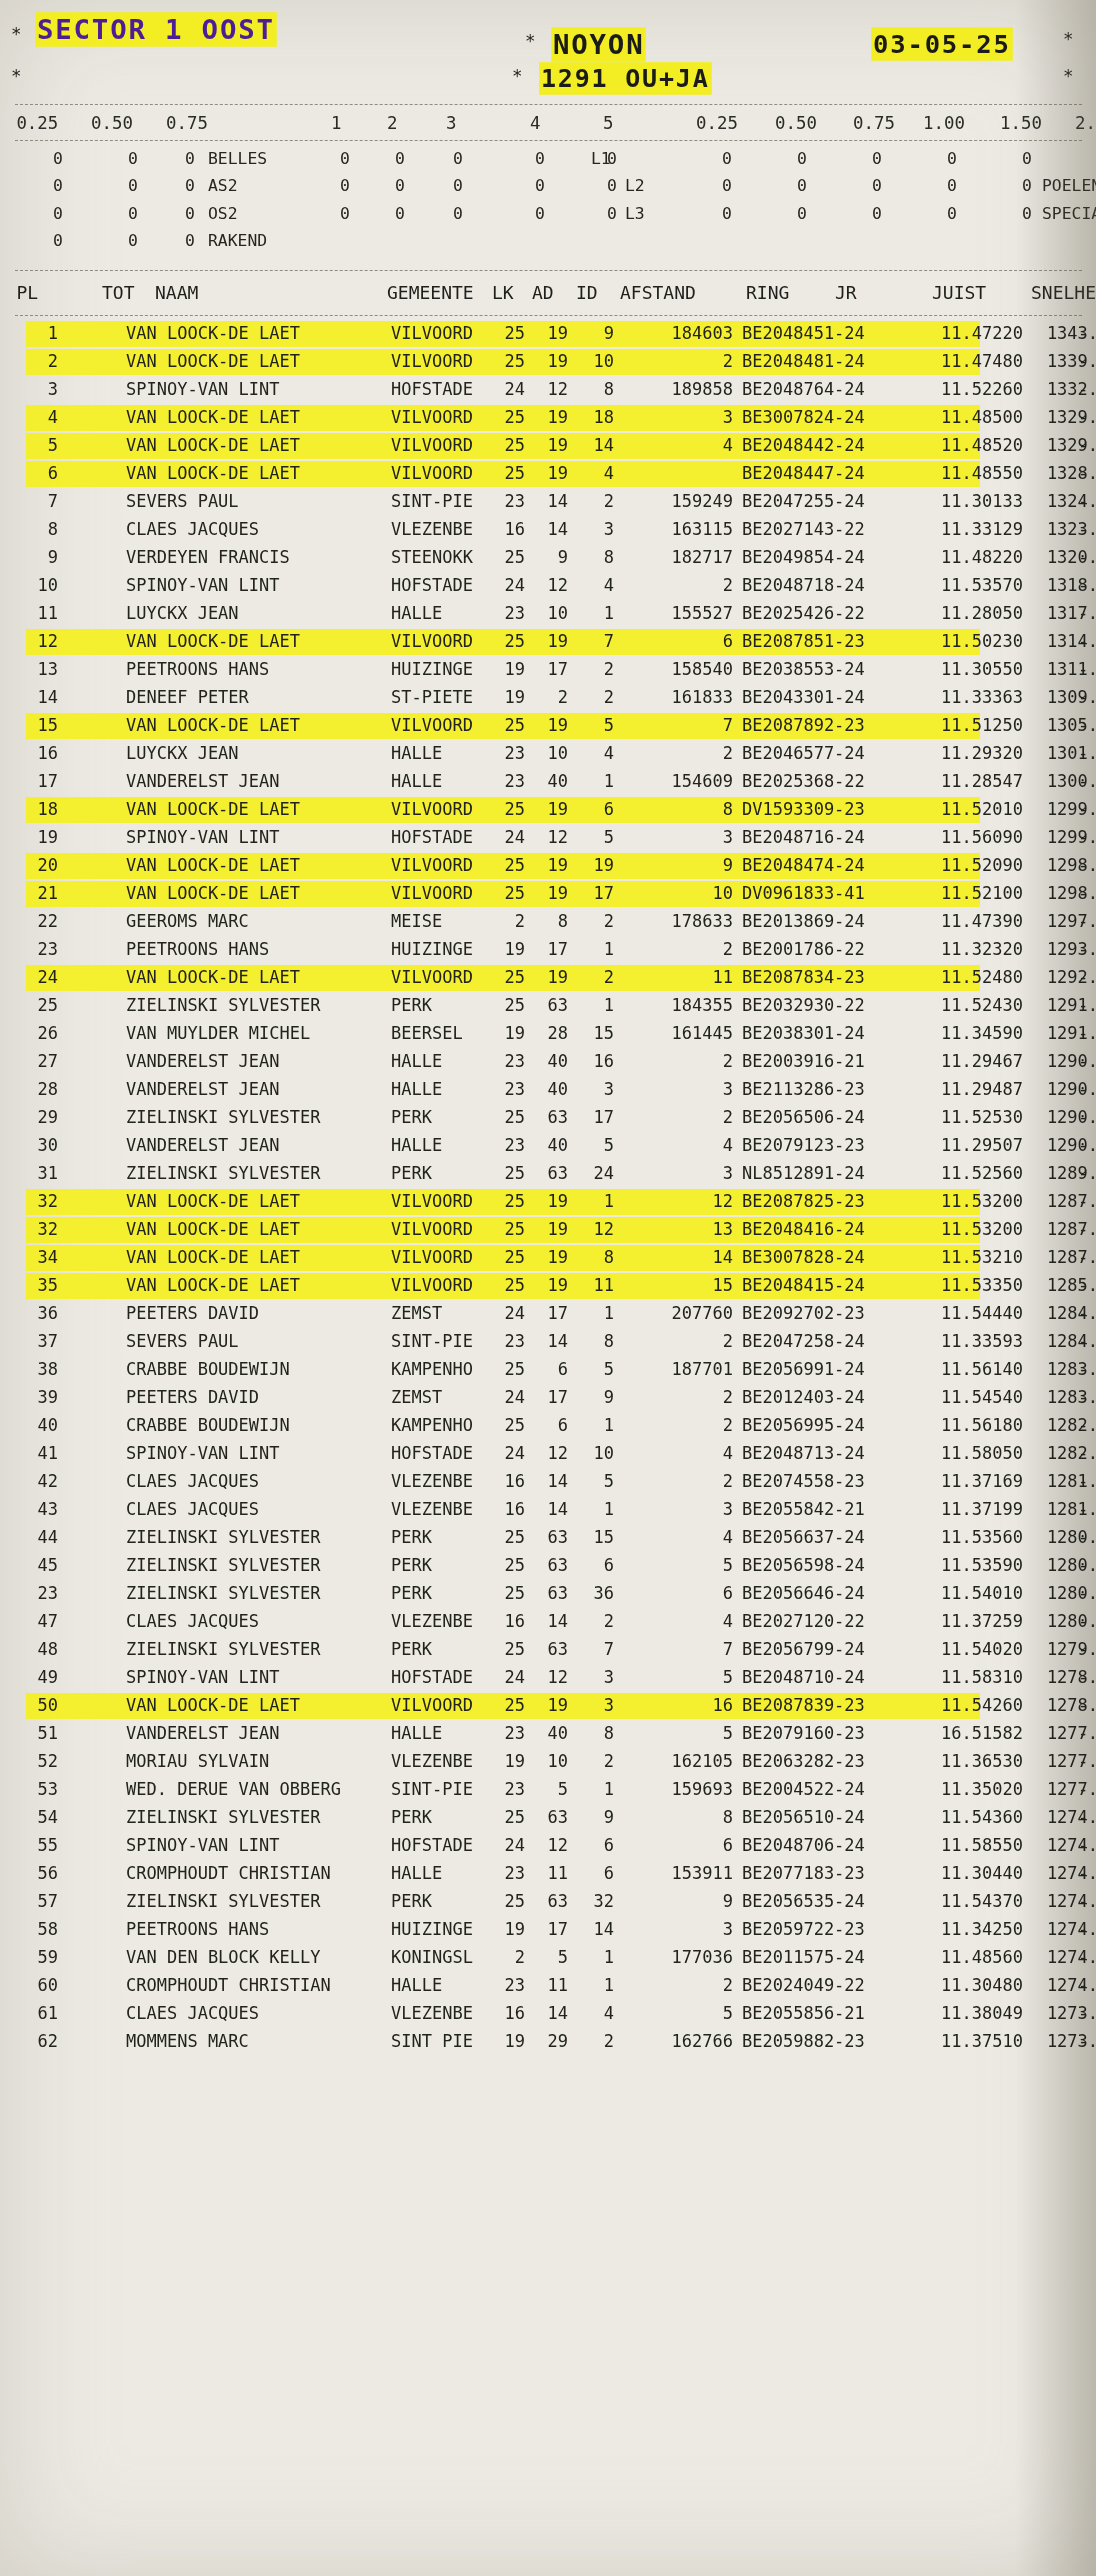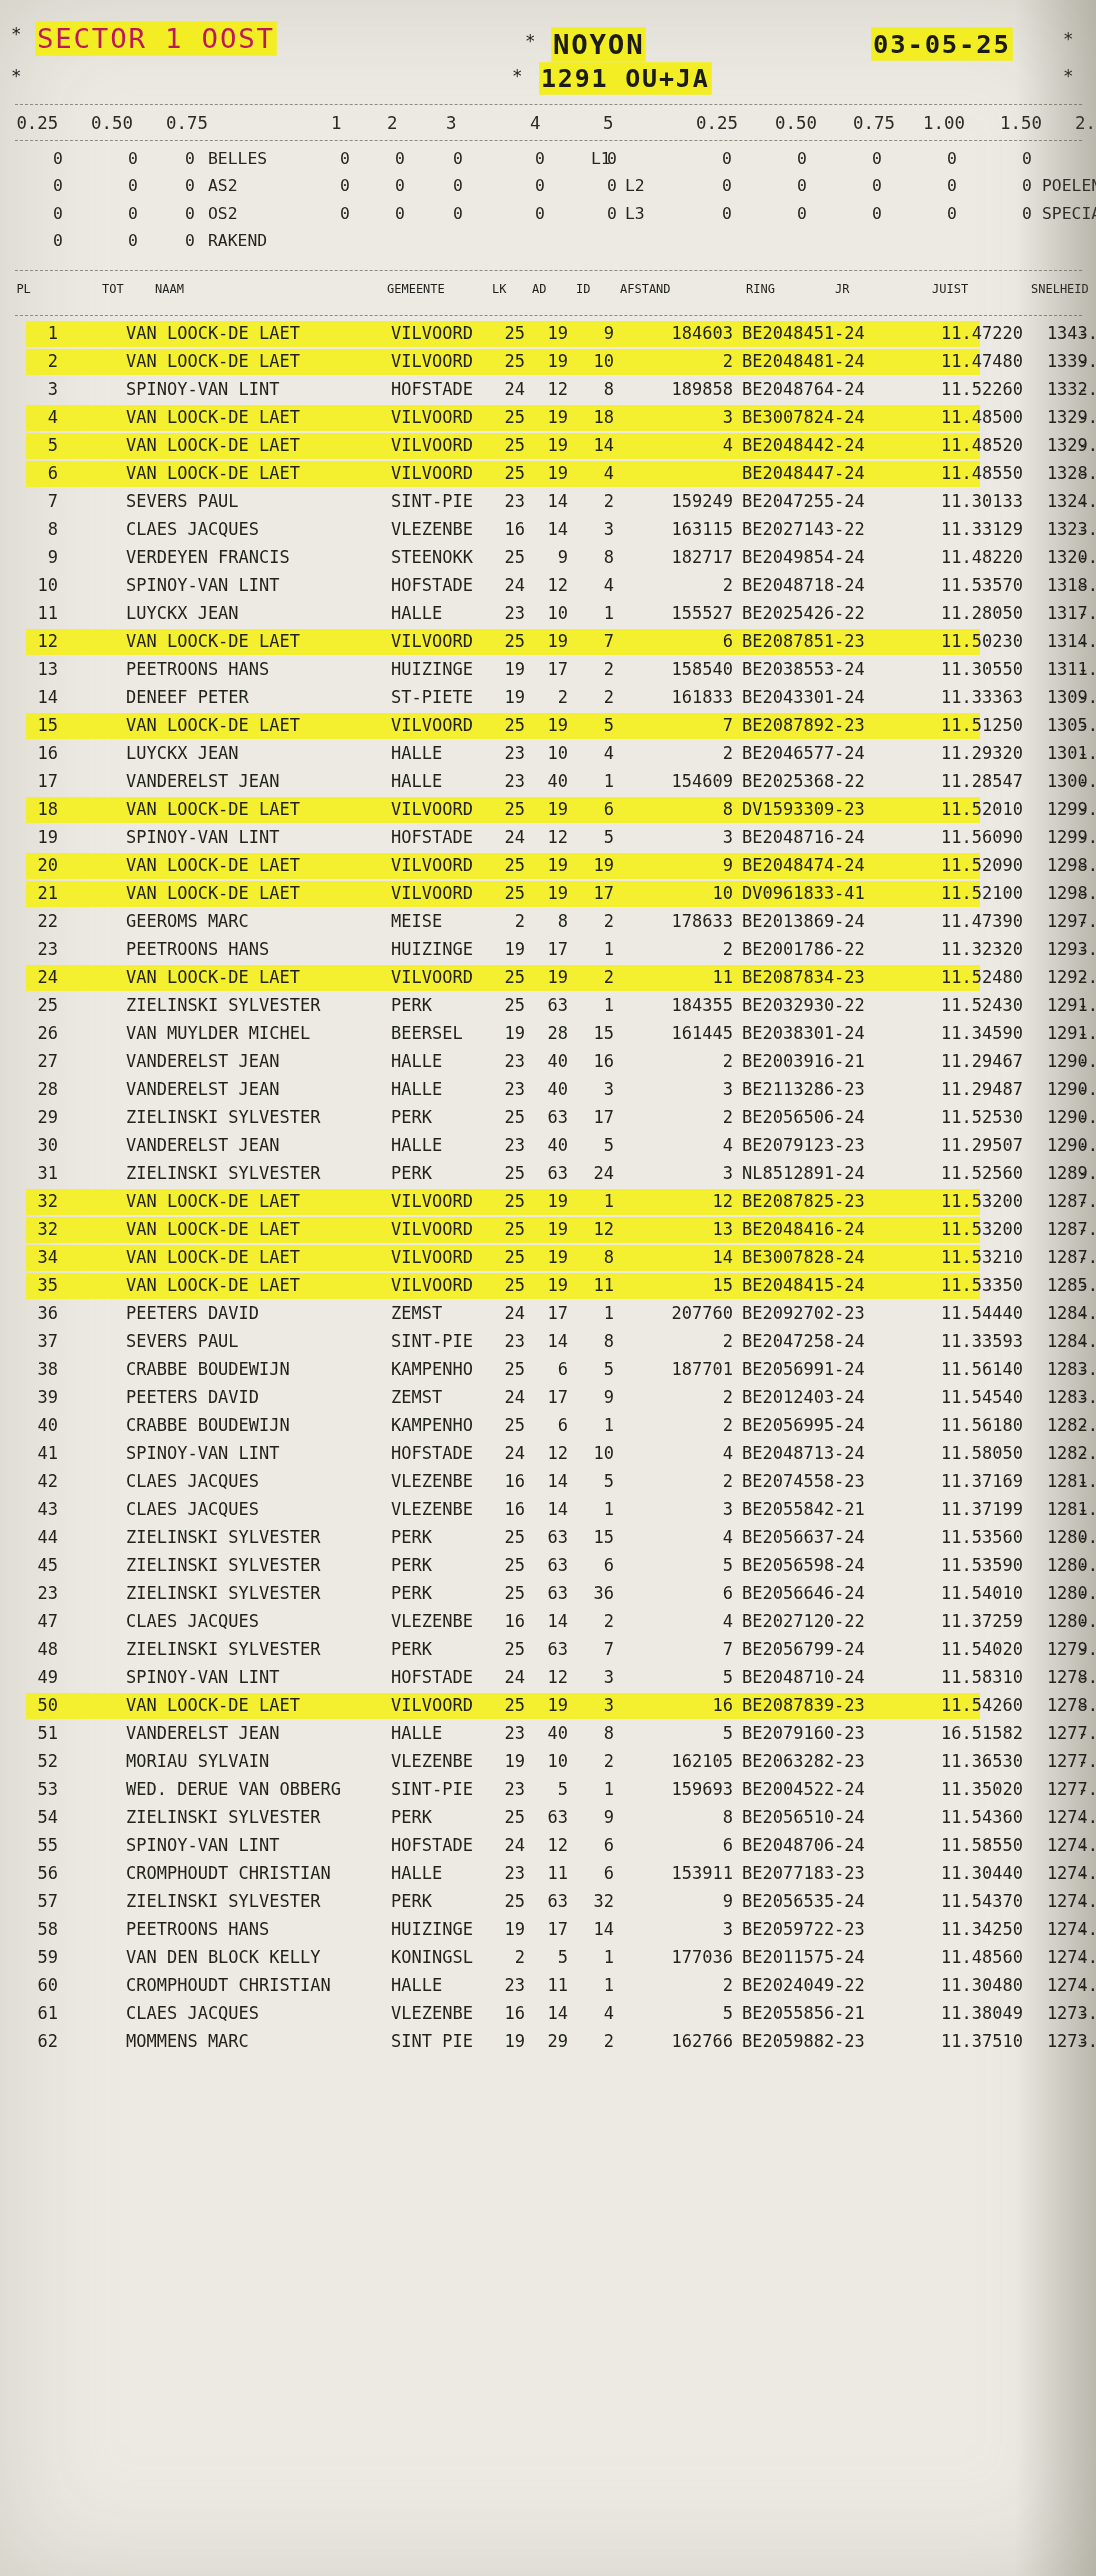--- a/index.html
+++ b/index.html
@@ -51,25 +51,25 @@
     box-shadow: 0 0 0 1.8px #f2ee23;
   }
   .hdr .star {
     position: absolute;
     font-size: 17.4px;
     color: #1d1d1b;
   }
   .hdr-sector {
     position: absolute;
     left: 37px;
-    top: 10px;
+    top: 1px;
     font-size: 27.4px;
     letter-spacing: 1.8px;
-    color: #be185d;
-    font-weight: normal;
+    color: #4c1d95;
+    font-weight: bold;
   }
   .hdr-city {
     position: absolute;
     left: 553px;
     top: 16.4px;
     font-size: 27.4px;
     letter-spacing: 1.8px;
     color: #1b1b19;
     font-weight: bold;
   }
@@ -128,21 +128,21 @@
     color: #26261f;
     padding-left: 110px;
     letter-spacing: 0px;
     white-space: nowrap;
   }
 
   
   .colhead {
     position: relative;
     height: 37px;
-    font-size: 12px;
+    font-size: 18px;
     color: #1f1f1b;
   }
   .colhead span { position: absolute; top: 7.3px; }
 
   
   .rows {
     position: relative;
     padding-bottom: 27.4px;
   }
   .row {

